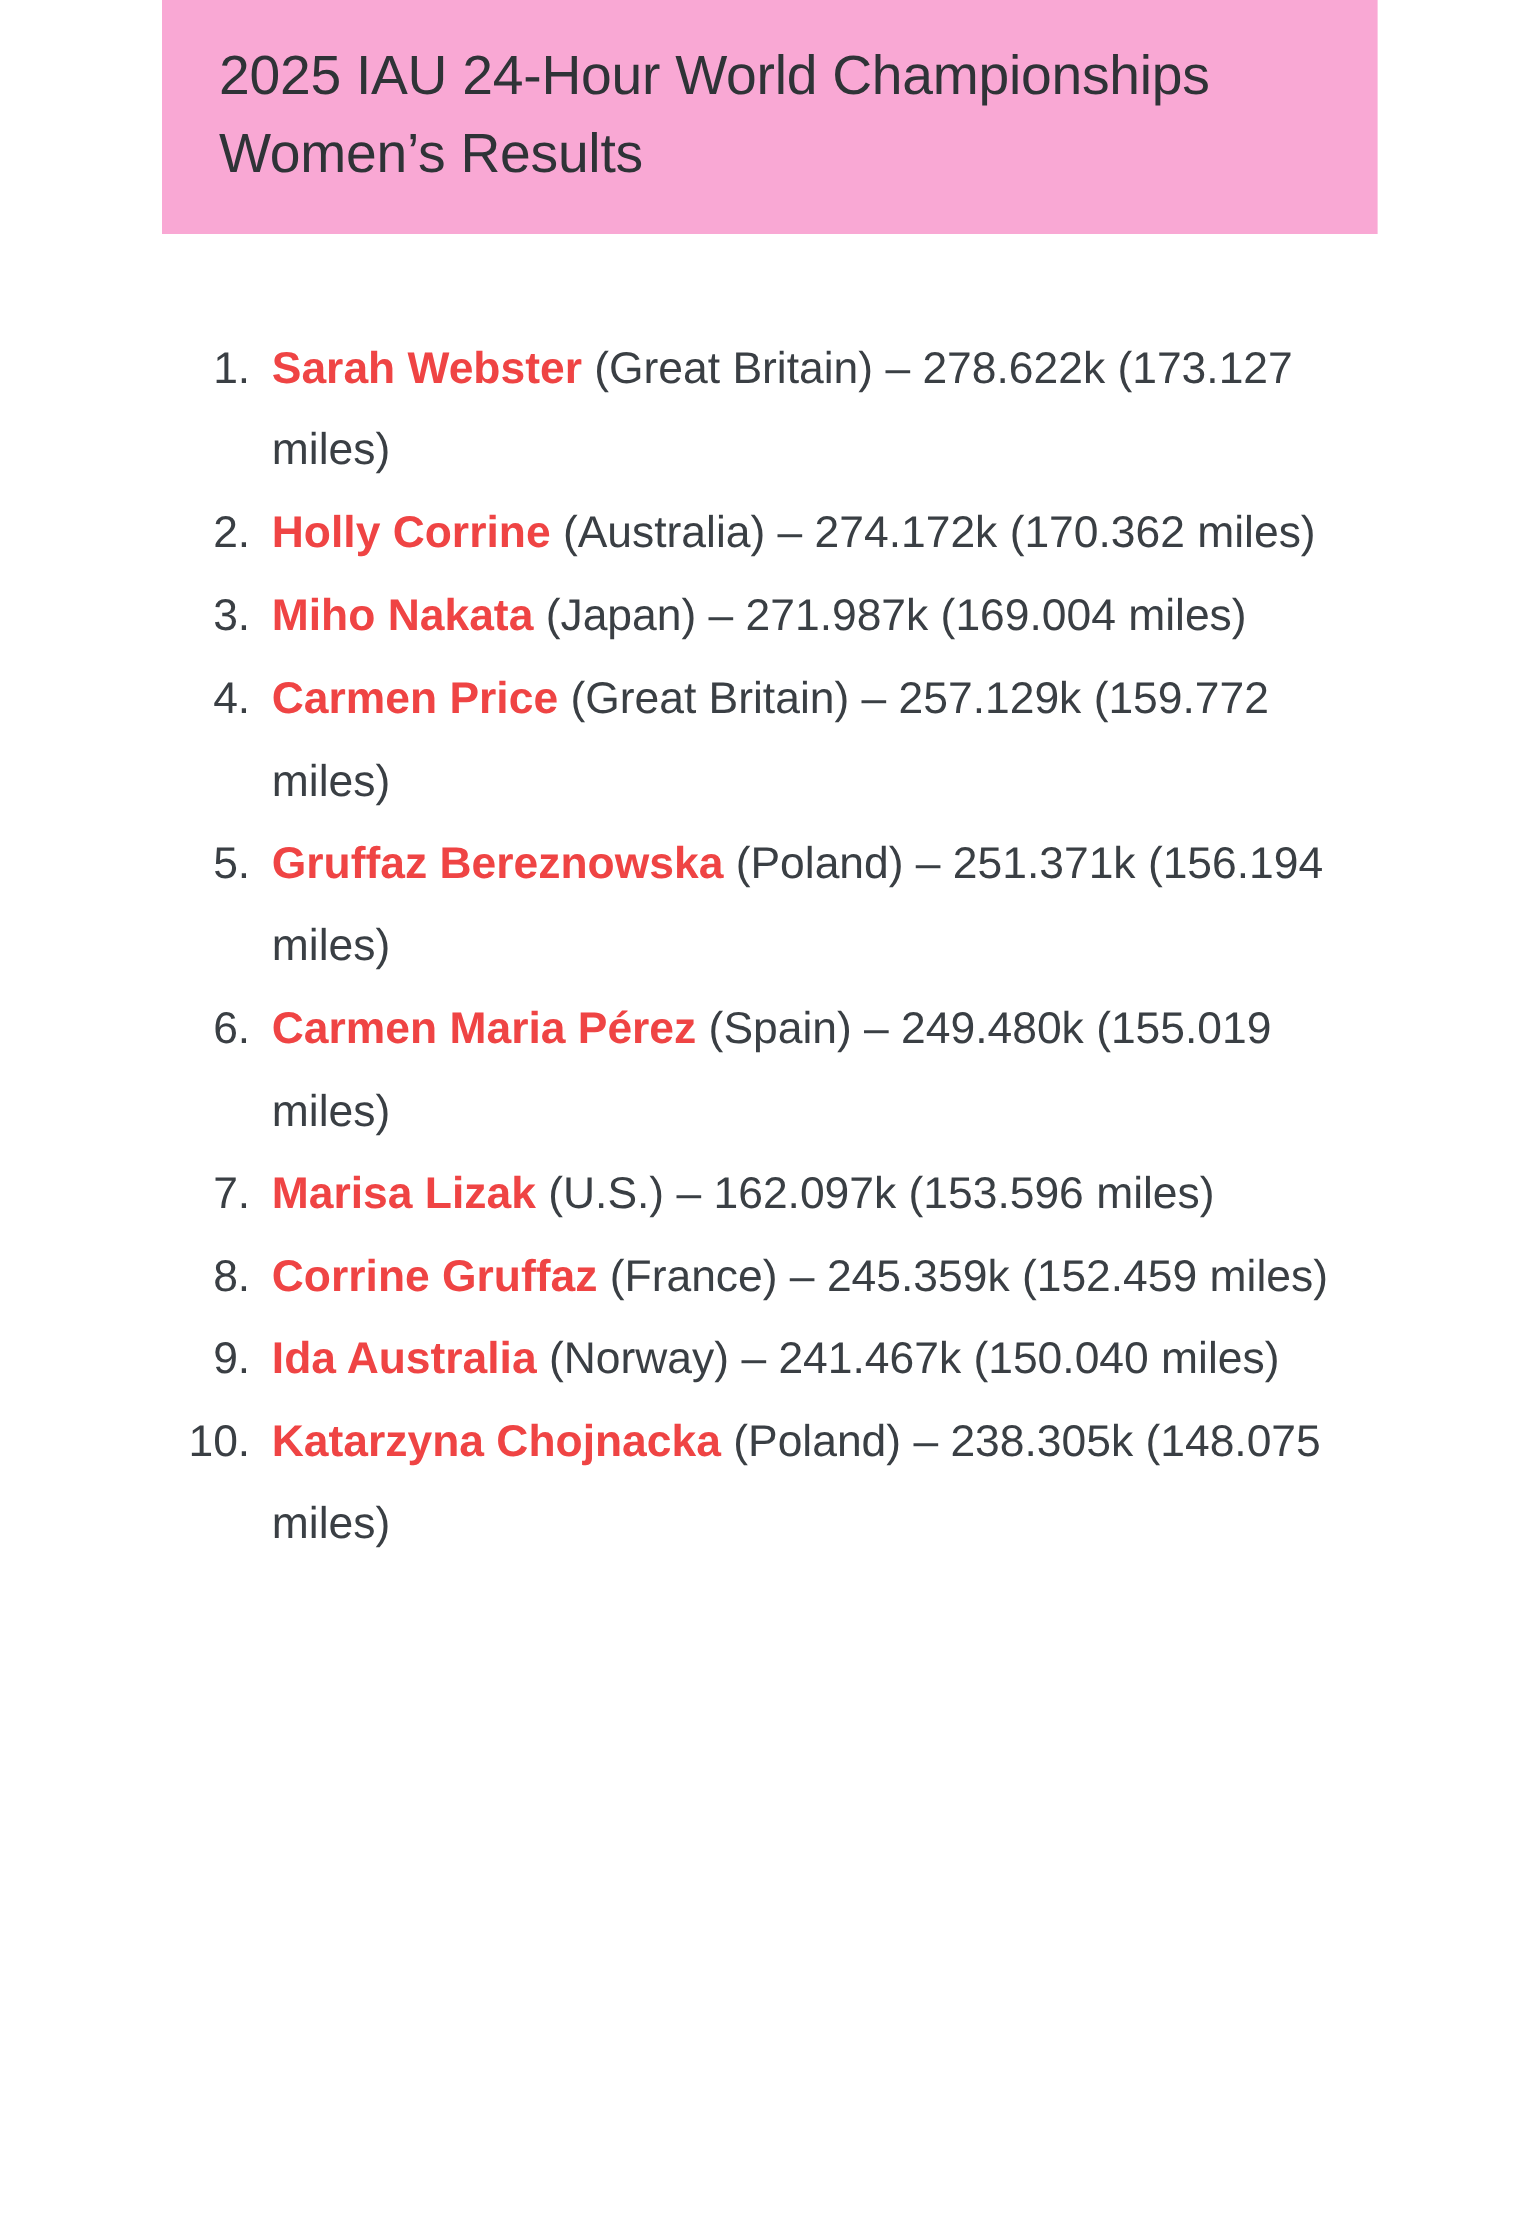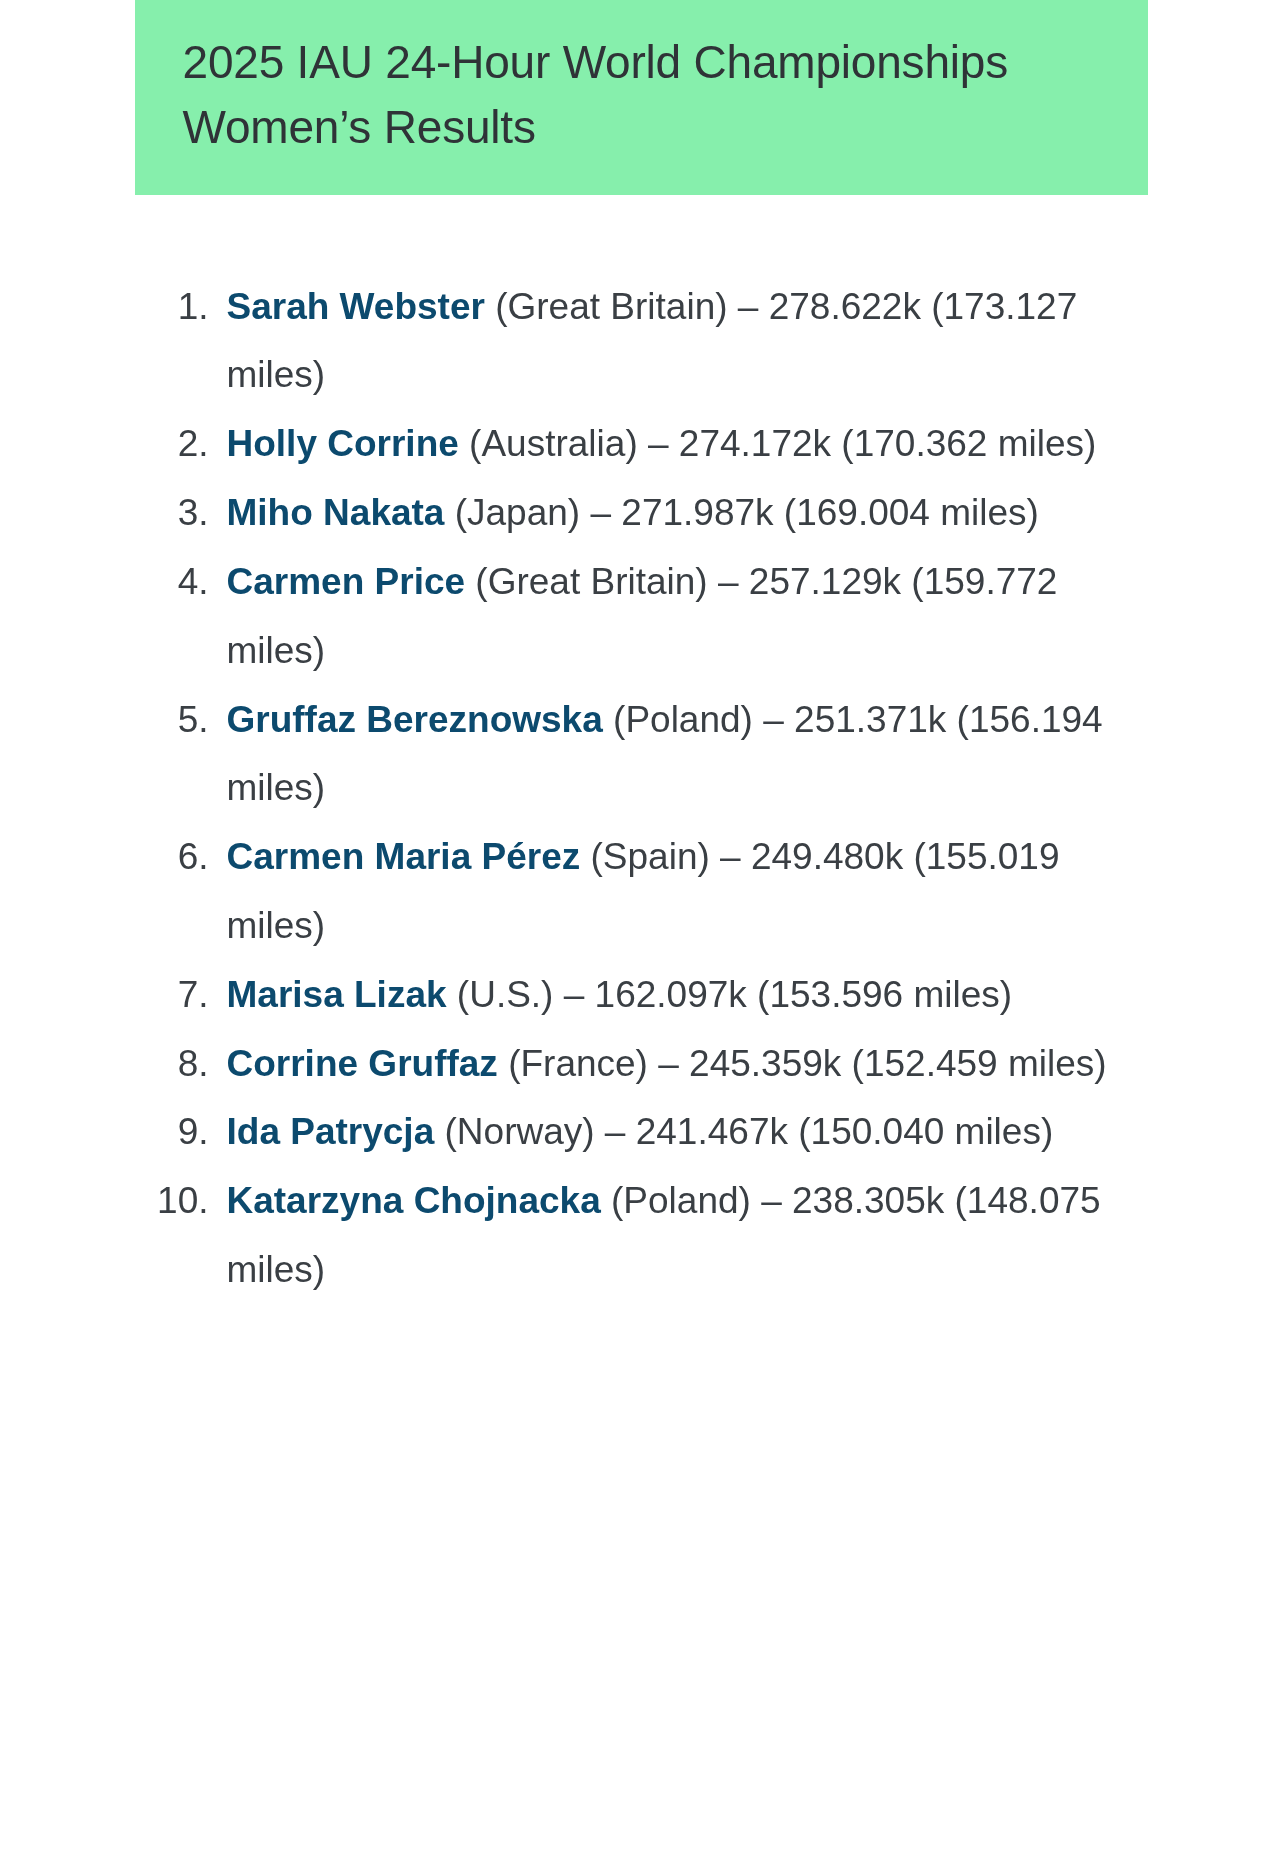--- a/index.html
+++ b/index.html
@@ -22,21 +22,21 @@
     box-sizing: border-box;
   }
   .content {
     margin: 0 auto;
     width: 1148px;
     padding-left: 67px;
     padding-right: 68px;
     box-sizing: border-box;
   }
   .title-band {
-    background: #86efac;
+    background: #f9a8d4;
     padding: 30px 48px 34px 48px;
     box-sizing: border-box;
   }
   .title {
     font-size: 46px;
     line-height: 1.42;
     font-weight: 400;
     color: #2f3337;
     letter-spacing: -0.2px;
     margin: 0;
@@ -63,21 +63,21 @@
     box-sizing: border-box;
     color: #3a3f44;
     font-weight: 400;
   }
   .entry {
     flex: 1 1 auto;
     max-width: 930px;
   }
   .athlete {
     font-weight: 700;
-    color: #0c4a6e;
+    color: #ef4444;
     text-align: center;
   }
   .detail {
     font-weight: 400;
     color: #3a3f44;
   }
 </style>
 </head>
 <body>
 
@@ -125,21 +125,21 @@
         <span class="entry"><span class="athlete">Marisa Lizak</span><span class="detail"> (U.S.) – 162.097k (153.596 miles)</span></span>
       </li>
 
       <li class="result-item">
         <span class="rank">8.</span>
         <span class="entry"><span class="athlete">Corrine Gruffaz</span><span class="detail"> (France) – 245.359k (152.459 miles)</span></span>
       </li>
 
       <li class="result-item">
         <span class="rank">9.</span>
-        <span class="entry"><span class="athlete">Ida Patrycja</span><span class="detail"> (Norway) – 241.467k (150.040 miles)</span></span>
+        <span class="entry"><span class="athlete">Ida Australia</span><span class="detail"> (Norway) – 241.467k (150.040 miles)</span></span>
       </li>
 
       <li class="result-item">
         <span class="rank">10.</span>
         <span class="entry"><span class="athlete">Katarzyna Chojnacka</span><span class="detail"> (Poland) – 238.305k (148.075 miles)</span></span>
       </li>
 
     </ol>
   </div>
 </div>

